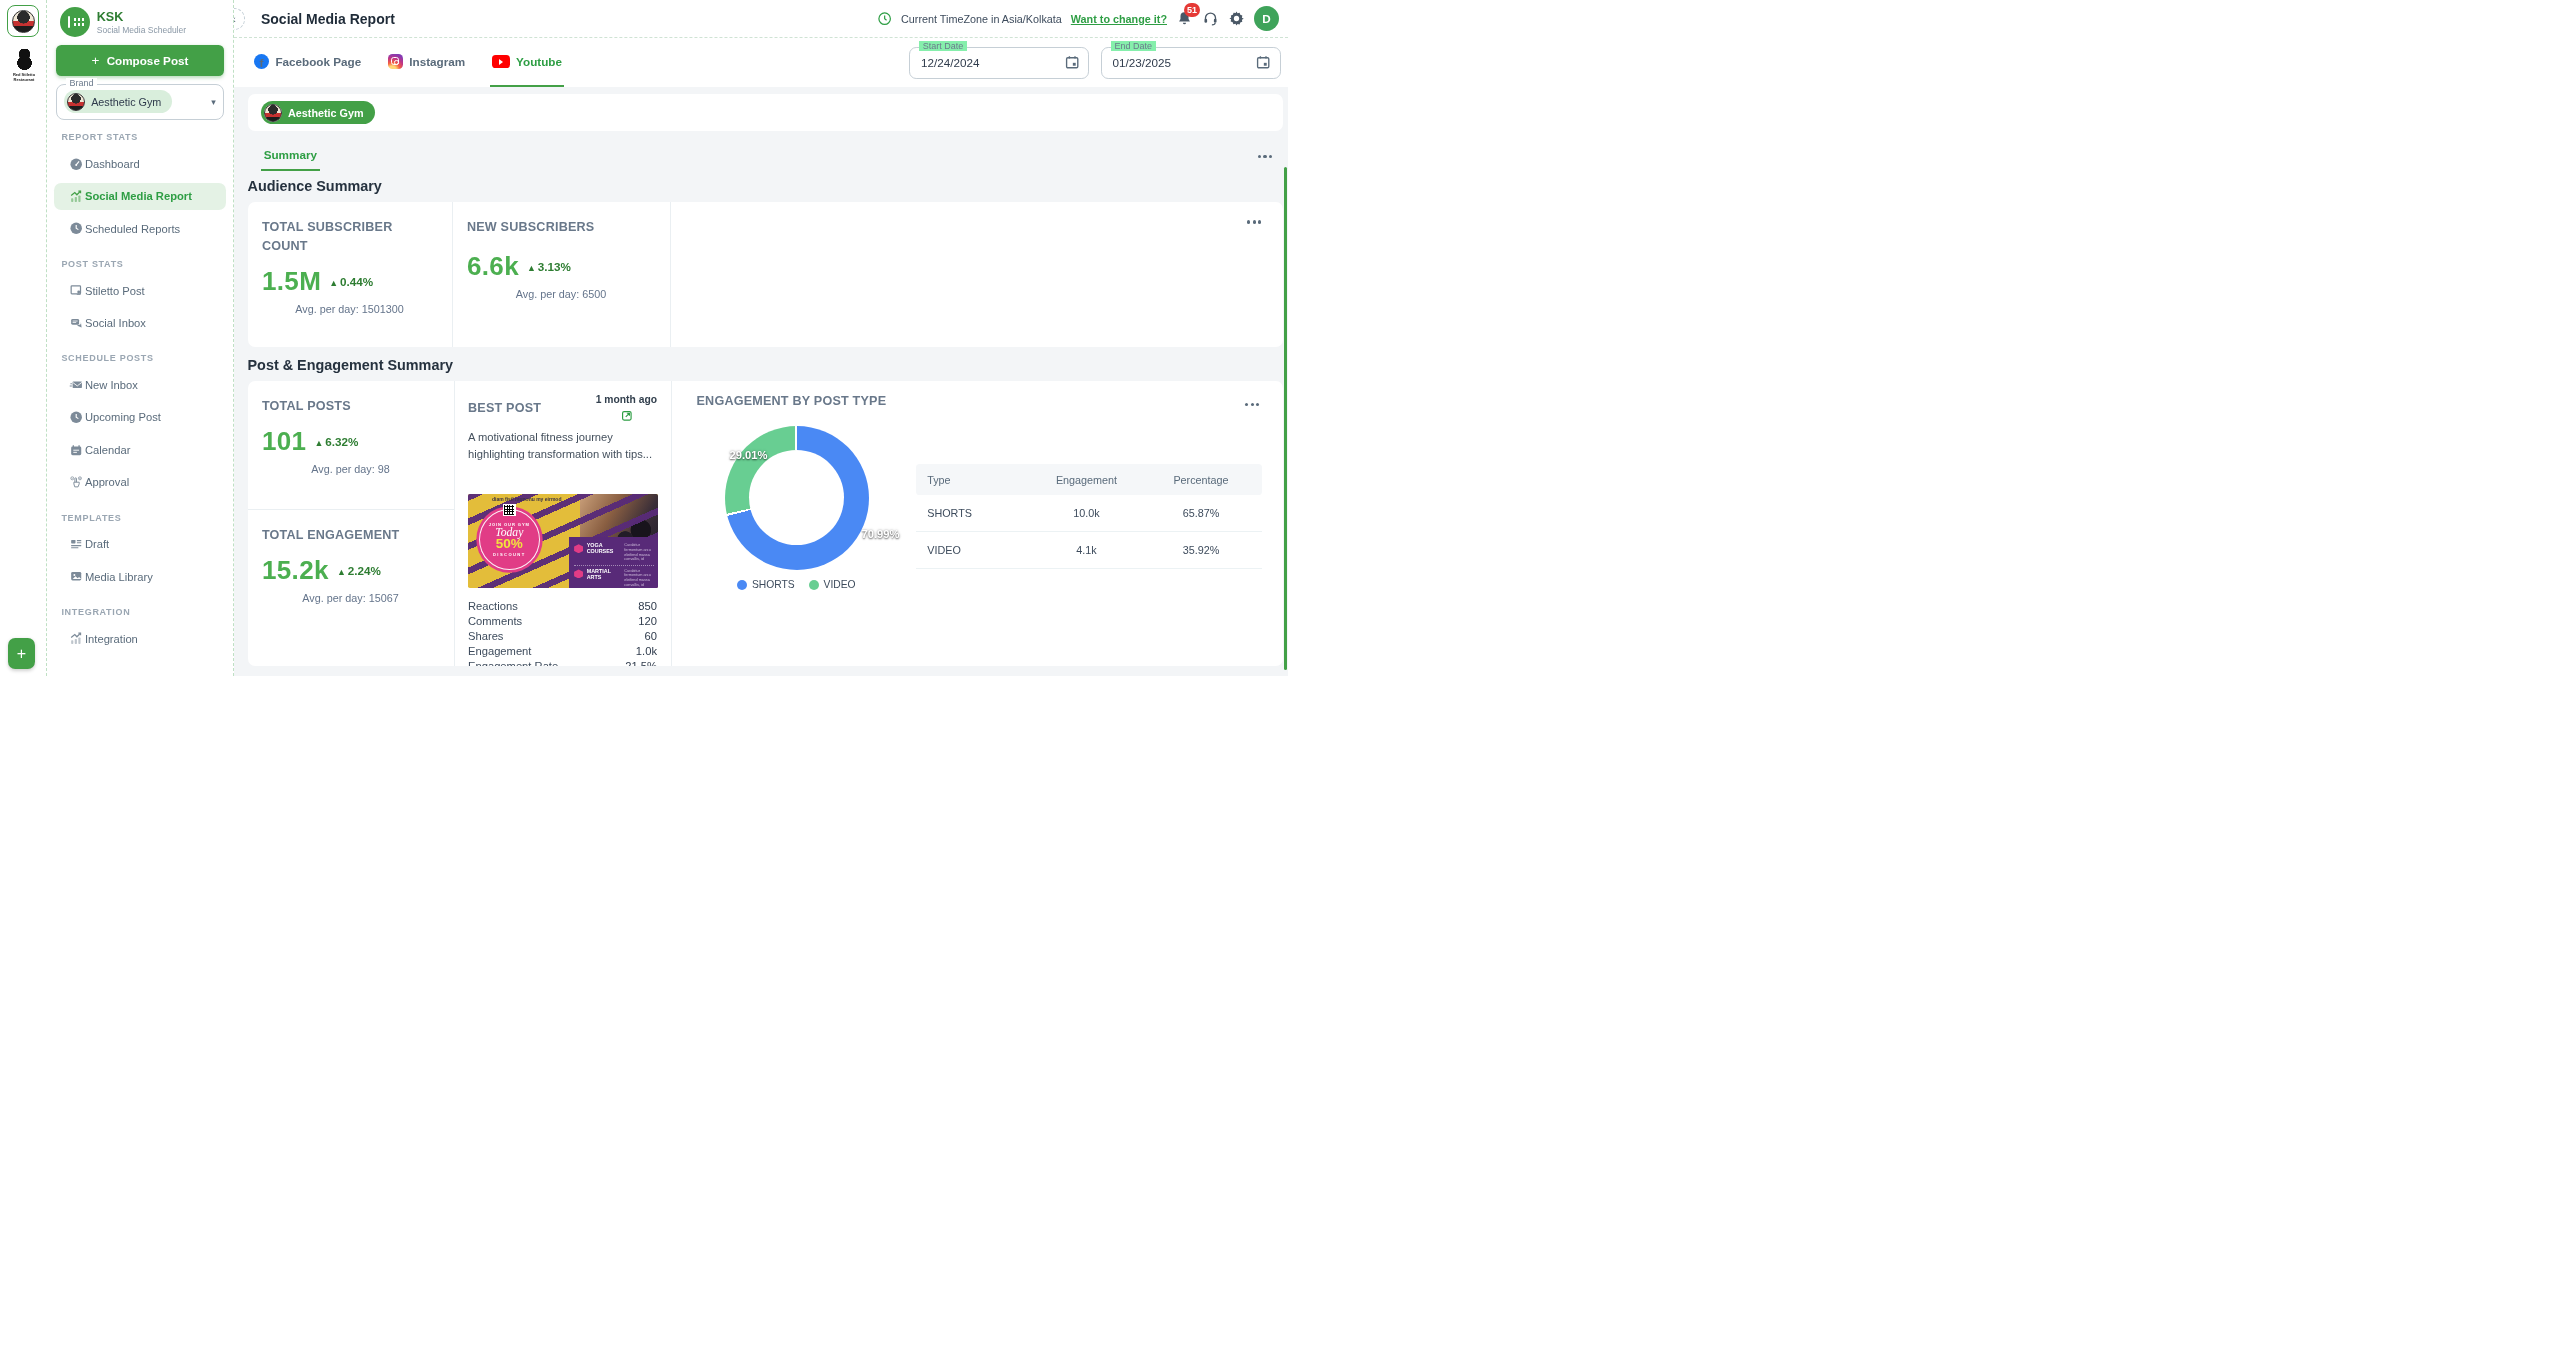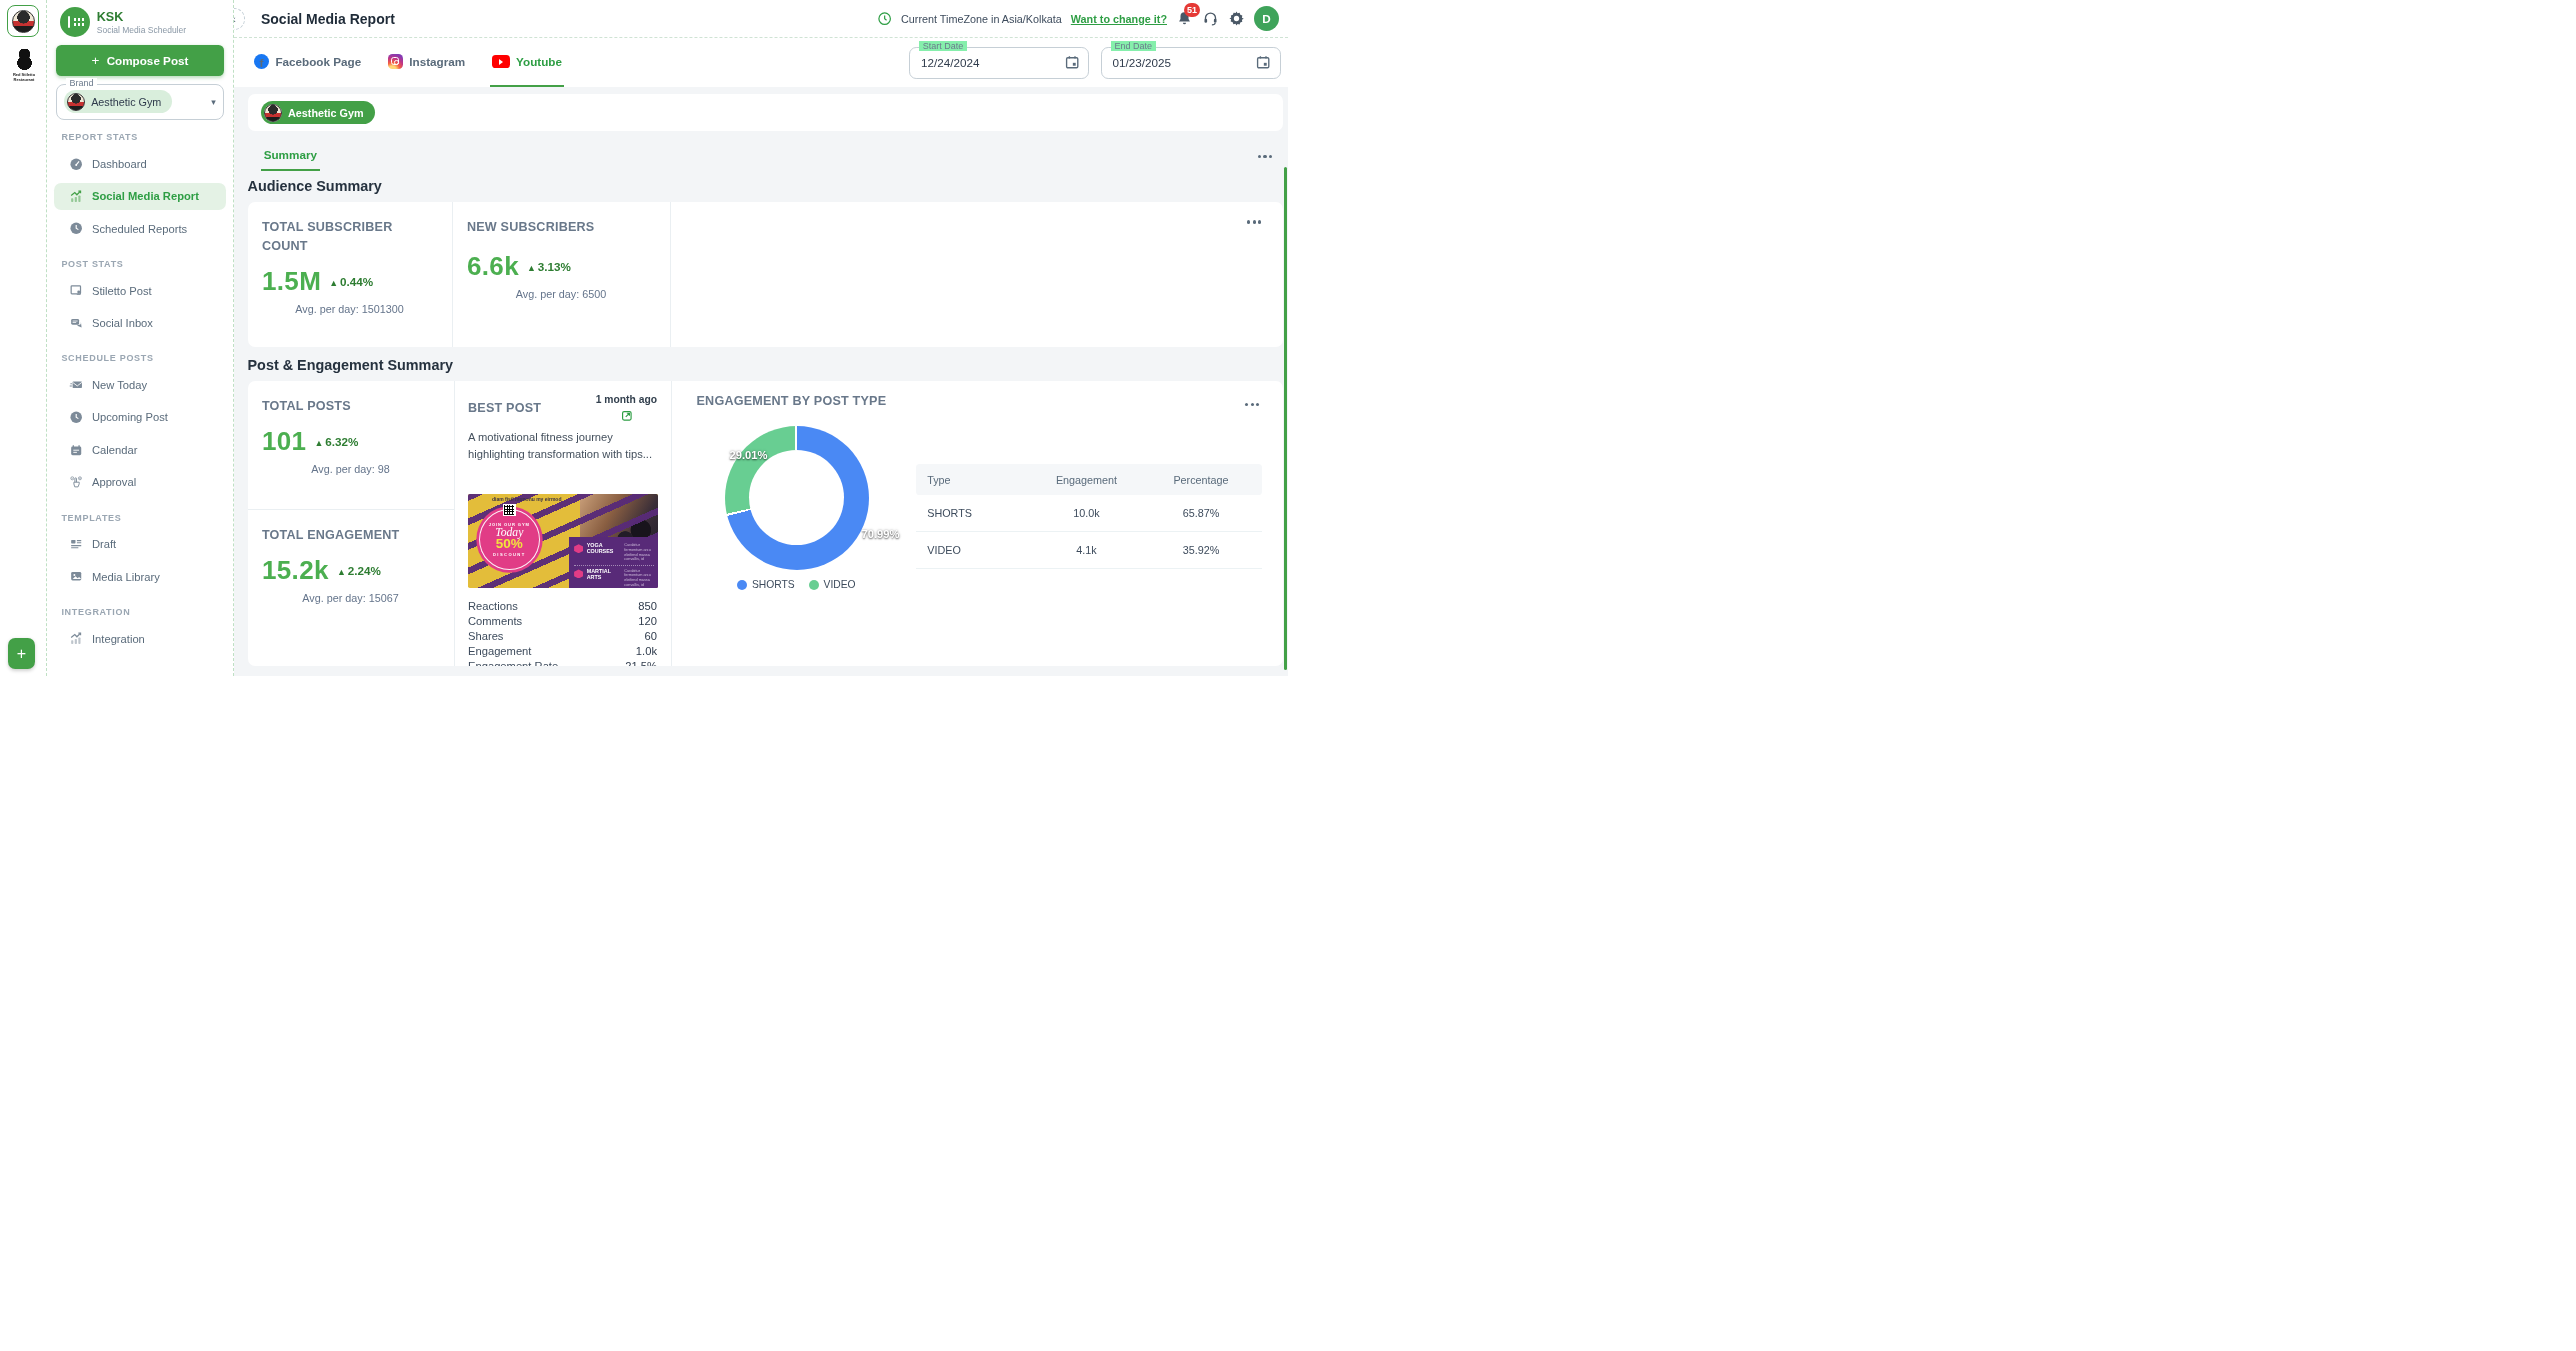--- a/index.html
+++ b/index.html
@@ -34,21 +34,21 @@
   .compose { margin:8px 1.8px 0 1.8px; height:30.5px; background:#43A047; border-radius:5.4px; color:#fff; font-size:11.7px; font-weight:bold; display:flex; align-items:center; justify-content:center; gap:7.2px; box-shadow:0 1.8px 3.6px rgba(67,160,71,.35); cursor:pointer; }
   .compose .pl { font-size:13.5px; font-weight:normal; }
   .brandfield { margin:8px 1.8px 0 1.8px; height:36px; border:0.9px solid #C6CFD6; border-radius:8px; position:relative; display:flex; align-items:center; padding:0 7.2px; }
   .brandfield .lbl { position:absolute; top:-6.3px; left:9px; background:#fff; padding:0 3.6px; font-size:9px; color:#6B7A8C; }
   .brandpill { background:#D9EEDC; border-radius:897px; height:23px; display:flex; align-items:center; gap:6.3px; padding:0 10.8px 0 2.7px; }
   .brandpill span { font-size:10.8px; color:#2F3B4C; }
   .avcirc { width:18px; height:18px; background:#fff; border-radius:50%; display:flex; align-items:center; justify-content:center; }
   .brandfield .caret { margin-left:auto; color:#5A6B7B; font-size:9px; }
   .seclabel { font-size:9px; font-weight:bold; letter-spacing:0.7px; color:#9AA6B2; margin:17px 0 8px 7.2px; }
   .seclabel.first { margin-top:12.6px; }
-  .item { height:27px; display:flex; align-items:center; gap:9px; padding-left:14.4px; margin-bottom:5.4px; border-radius:7.2px; color:#5A6B7B; cursor:pointer; }
+  .item { height:27px; display:flex; align-items:center; gap:2px; padding-left:14.4px; margin-bottom:5.4px; border-radius:7.2px; color:#5A6B7B; cursor:pointer; }
   .item .ic { width:14.4px; height:14.4px; flex:0 0 14.4px; color:#7D8B99; }
   .item .ic svg { width:100%; height:100%; display:block; }
   .item span { font-size:11.2px; }
   .item.active { background:#E4F2E5; color:#2E9E44; }
   .item.active .ic { color:#43A047; }
   .item.active span { font-weight:bold; }
 
   
   .main { flex:1; position:relative; background:#F3F5F7; overflow:hidden; }
   .hdr { height:38px; background:#fff; border-bottom:0.9px dashed #CFE3D4; display:flex; align-items:center; padding:0 9px 0 14.4px; position:relative; }
@@ -268,21 +268,21 @@
 
     <div class="seclabel">SCHEDULE POSTS</div>
     <div class="item">
       <span class="ic">
           <svg viewBox="0 0 20 20">
             <rect x="5" y="5" width="13" height="9" rx="1" fill="currentColor"></rect>
             <path d="M5 6l6.5 5L18 6" stroke="#fff" stroke-width="1.2" fill="none"></path>
             <path d="M2 8h2M1 11h3" stroke="currentColor" stroke-width="1.4"></path>
           </svg>
         </span>
-      <span>New Today</span>
+      <span>New Inbox</span>
     </div>
     <div class="item">
       <span class="ic">
           <svg viewBox="0 0 20 20">
             <circle cx="10" cy="10" r="8" fill="currentColor"></circle>
             <path d="M10 5.5V10l3 2" stroke="#fff" stroke-width="1.6" fill="none"></path>
           </svg>
         </span>
       <span>Upcoming Post</span>
     </div>

